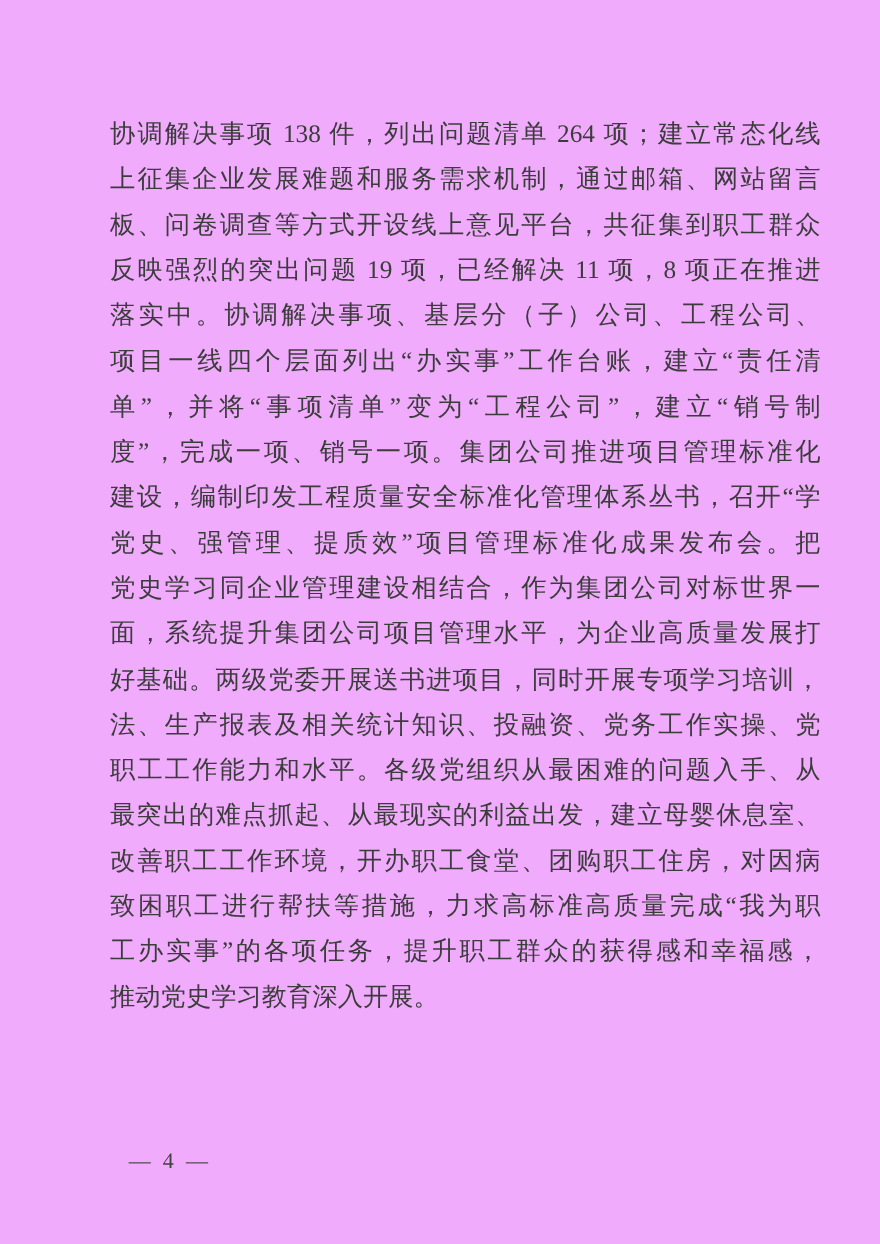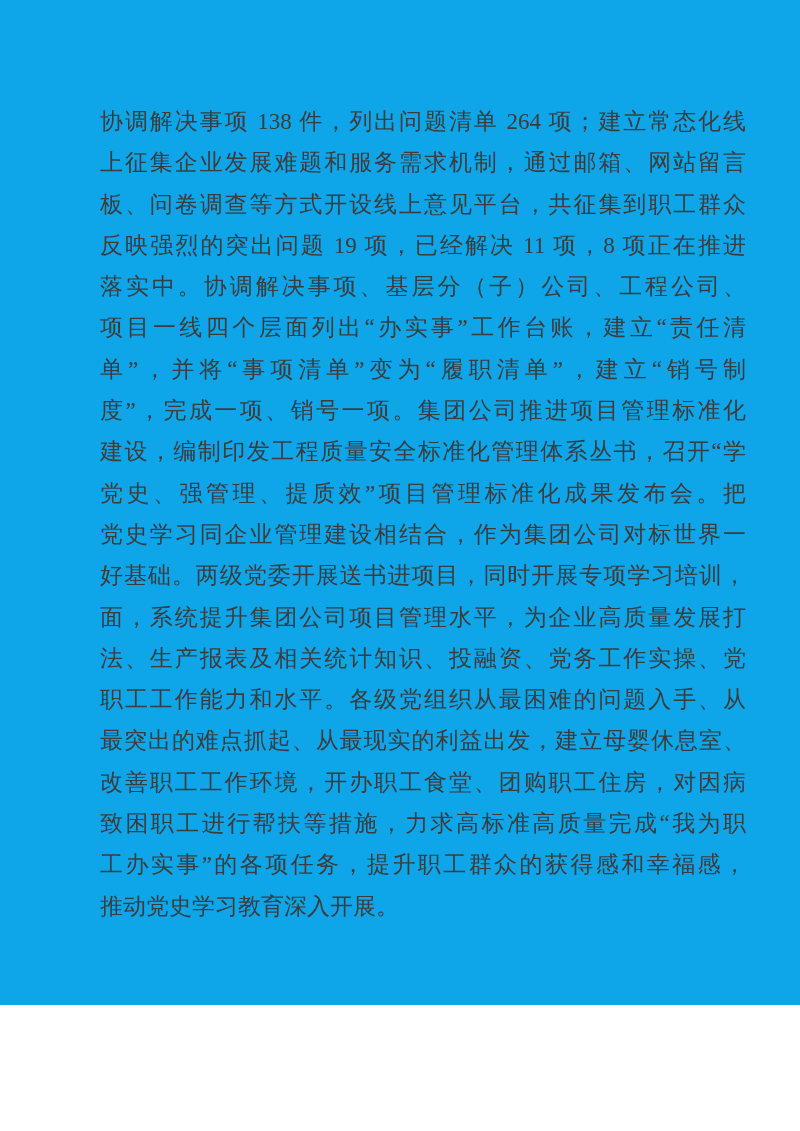--- a/index.html
+++ b/index.html
@@ -3,22 +3,22 @@
 <meta charset="utf-8">
 <style>
   html, body {
     margin: 0;
     padding: 0;
     background: #ffffff;
   }
   .page {
     position: relative;
     width: 800px;
-    height: 1005px;
-    background: #0ea5e9;
+    height: 1131px;
+    background: #f0abfc;
     overflow: hidden;
     font-family: "Liberation Serif", serif;
     color: #3c3c3c;
   }
   .text-block {
     position: absolute;
     left: 100px;
     top: 101px;
     width: 646px;
   }
@@ -50,27 +50,27 @@
 <body>
 
 <div class="page">
   <div class="text-block">
       <div class="line">协调解决事项 138 件，列出问题清单 264 项；建立常态化线</div>
       <div class="line">上征集企业发展难题和服务需求机制，通过邮箱、网站留言</div>
       <div class="line">板、问卷调查等方式开设线上意见平台，共征集到职工群众</div>
       <div class="line">反映强烈的突出问题 19 项，已经解决 11 项，8 项正在推进</div>
       <div class="line">落实中。协调解决事项、基层分（子）公司、工程公司、</div>
       <div class="line">项目一线四个层面列出“办实事”工作台账，建立“责任清</div>
-      <div class="line">单”，并将“事项清单”变为“履职清单”，建立“销号制</div>
+      <div class="line">单”，并将“事项清单”变为“工程公司”，建立“销号制</div>
       <div class="line">度”，完成一项、销号一项。集团公司推进项目管理标准化</div>
       <div class="line">建设，编制印发工程质量安全标准化管理体系丛书，召开“学</div>
       <div class="line">党史、强管理、提质效”项目管理标准化成果发布会。把</div>
       <div class="line">党史学习同企业管理建设相结合，作为集团公司对标世界一</div>
+      <div class="line">面，系统提升集团公司项目管理水平，为企业高质量发展打</div>
       <div class="line">好基础。两级党委开展送书进项目，同时开展专项学习培训，</div>
-      <div class="line">面，系统提升集团公司项目管理水平，为企业高质量发展打</div>
       <div class="line">法、生产报表及相关统计知识、投融资、党务工作实操、党</div>
       <div class="line">职工工作能力和水平。各级党组织从最困难的问题入手、从</div>
       <div class="line">最突出的难点抓起、从最现实的利益出发，建立母婴休息室、</div>
       <div class="line">改善职工工作环境，开办职工食堂、团购职工住房，对因病</div>
       <div class="line">致困职工进行帮扶等措施，力求高标准高质量完成“我为职</div>
       <div class="line">工办实事”的各项任务，提升职工群众的获得感和幸福感，</div>
       <div class="line">推动党史学习教育深入开展。</div>
     </div>
   <div class="footer">— 4 —</div>
 </div>

